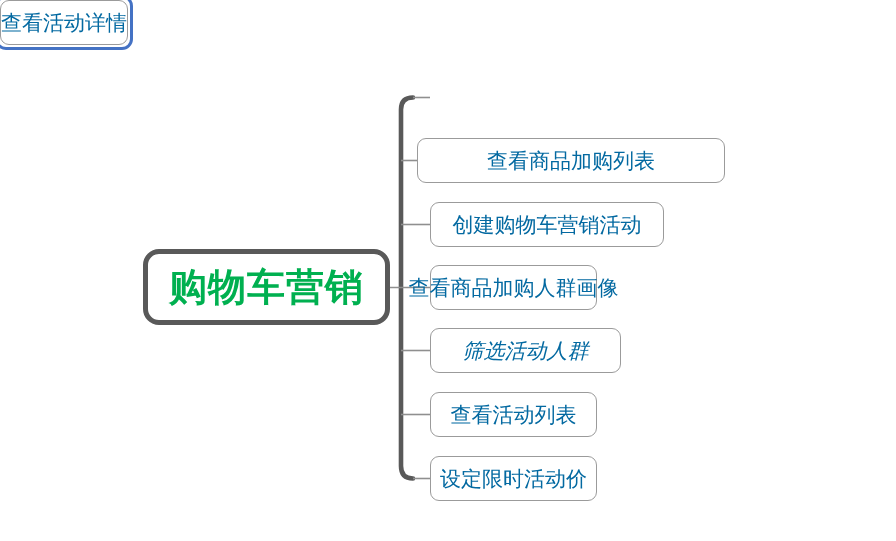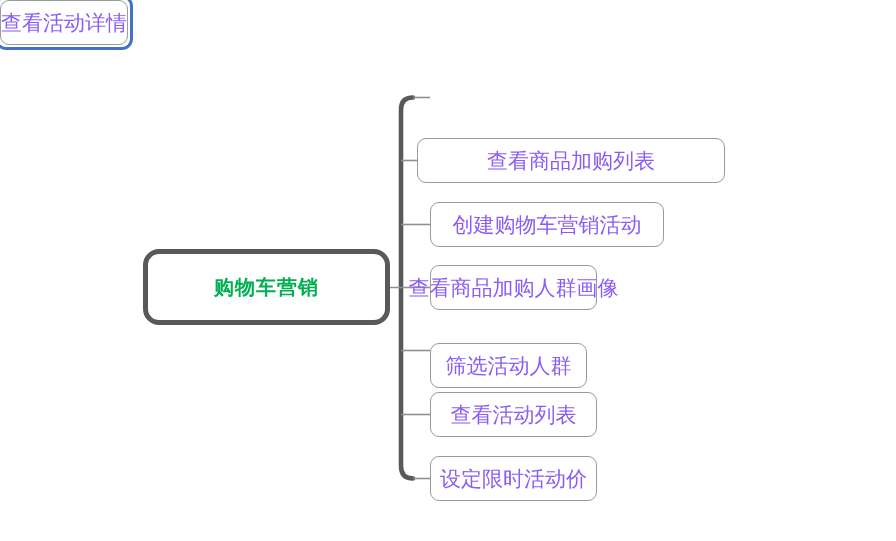--- a/index.html
+++ b/index.html
@@ -36,41 +36,41 @@
   .root-node {
     left: 143px;
     top: 249px;
     width: 247px;
     height: 76px;
     border: 5px solid #595959;
     border-radius: 16px;
   }
   .root-node .label {
     color: #00B050;
-    font-size: 20px;
+    font-size: 38px;
     font-weight: bold;
     letter-spacing: 1px;
     white-space: nowrap;
   }
   .child-node {
     border: 1.4px solid #9b9b9b;
     border-radius: 9px;
     height: 45px;
   }
   .child-node .label {
-    color: #8b5cf6;
+    color: #0369a1;
     font-size: 21px;
     white-space: nowrap;
   }
   
   .child-node:nth-of-type(1) { left: 430px; top: 75px;  width: 218px; }
   .child-node:nth-of-type(2) { left: 417px; top: 138px; width: 308px; }
   .child-node:nth-of-type(3) { left: 430px; top: 202px; width: 234px; }
   .child-node:nth-of-type(4) { left: 430px; top: 265px; width: 167px; }
-  .child-node:nth-of-type(5) { left: 430px; top: 343px; width: 157px; }
+  .child-node:nth-of-type(5) { left: 430px; top: 328px; width: 191px; font-style: italic; }
   .child-node:nth-of-type(6) { left: 430px; top: 392px; width: 167px; }
   .child-node:nth-of-type(7) { left: 430px; top: 456px; width: 167px; }
   .child-node.selected::after {
     content: "";
     position: absolute;
     left: -6px;
     top: -6px;
     right: -6px;
     bottom: -6px;
     border: 3px solid #4472C4;

